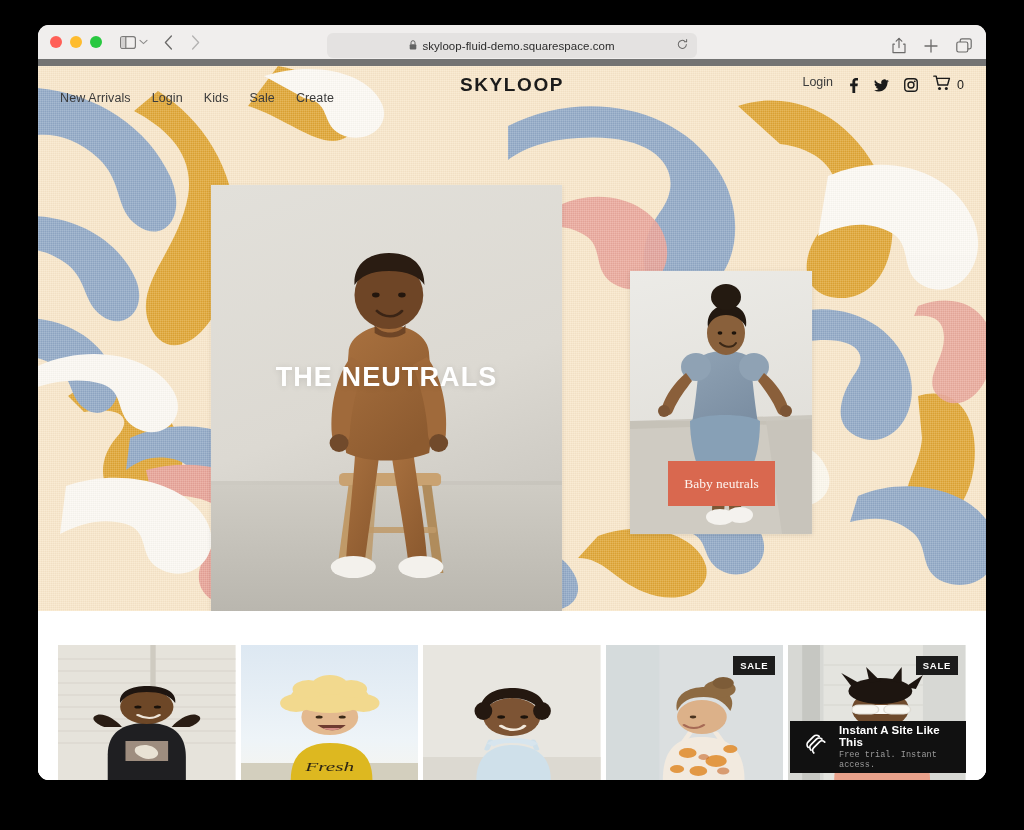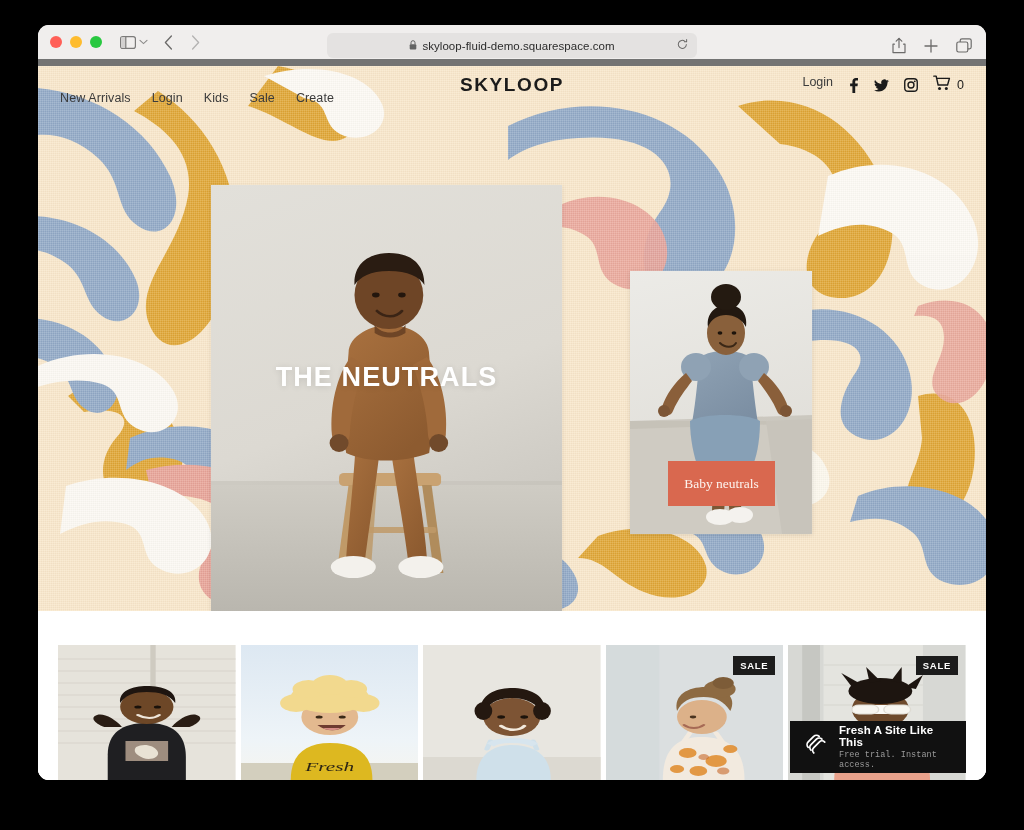--- a/index.html
+++ b/index.html
@@ -637,19 +637,19 @@
 
       <div id="sqsp-promo">
         <span id="sqsp-logo-icon">
           <svg width="26" height="26" viewBox="0 0 28 28" fill="none">
             <path d="M5.6 16.6 a4.2 4.2 0 0 1 0-5.9 l5.9-5.9 a4.2 4.2 0 0 1 5.9 0" stroke="#ffffff" stroke-width="1.9" stroke-linecap="round"></path>
             <path d="M8.6 19.6 a4.2 4.2 0 0 1 0-5.9 l5.9-5.9 a4.2 4.2 0 0 1 5.9 0" stroke="#ffffff" stroke-width="1.9" stroke-linecap="round"></path>
             <path d="M11.6 22.6 a4.2 4.2 0 0 1 0-5.9 l5.9-5.9 a4.2 4.2 0 0 1 5.9 0" stroke="#ffffff" stroke-width="1.9" stroke-linecap="round"></path>
           </svg>
         </span>
         <span id="sqsp-text">
-          <span id="sqsp-title">Fresh A Site Like This</span>
+          <span id="sqsp-title">Instant A Site Like This</span>
           <span id="sqsp-sub">Free trial. Instant access.</span>
         </span>
       </div>
     </section>
   </div>
 </div>
 
 </body></html>

